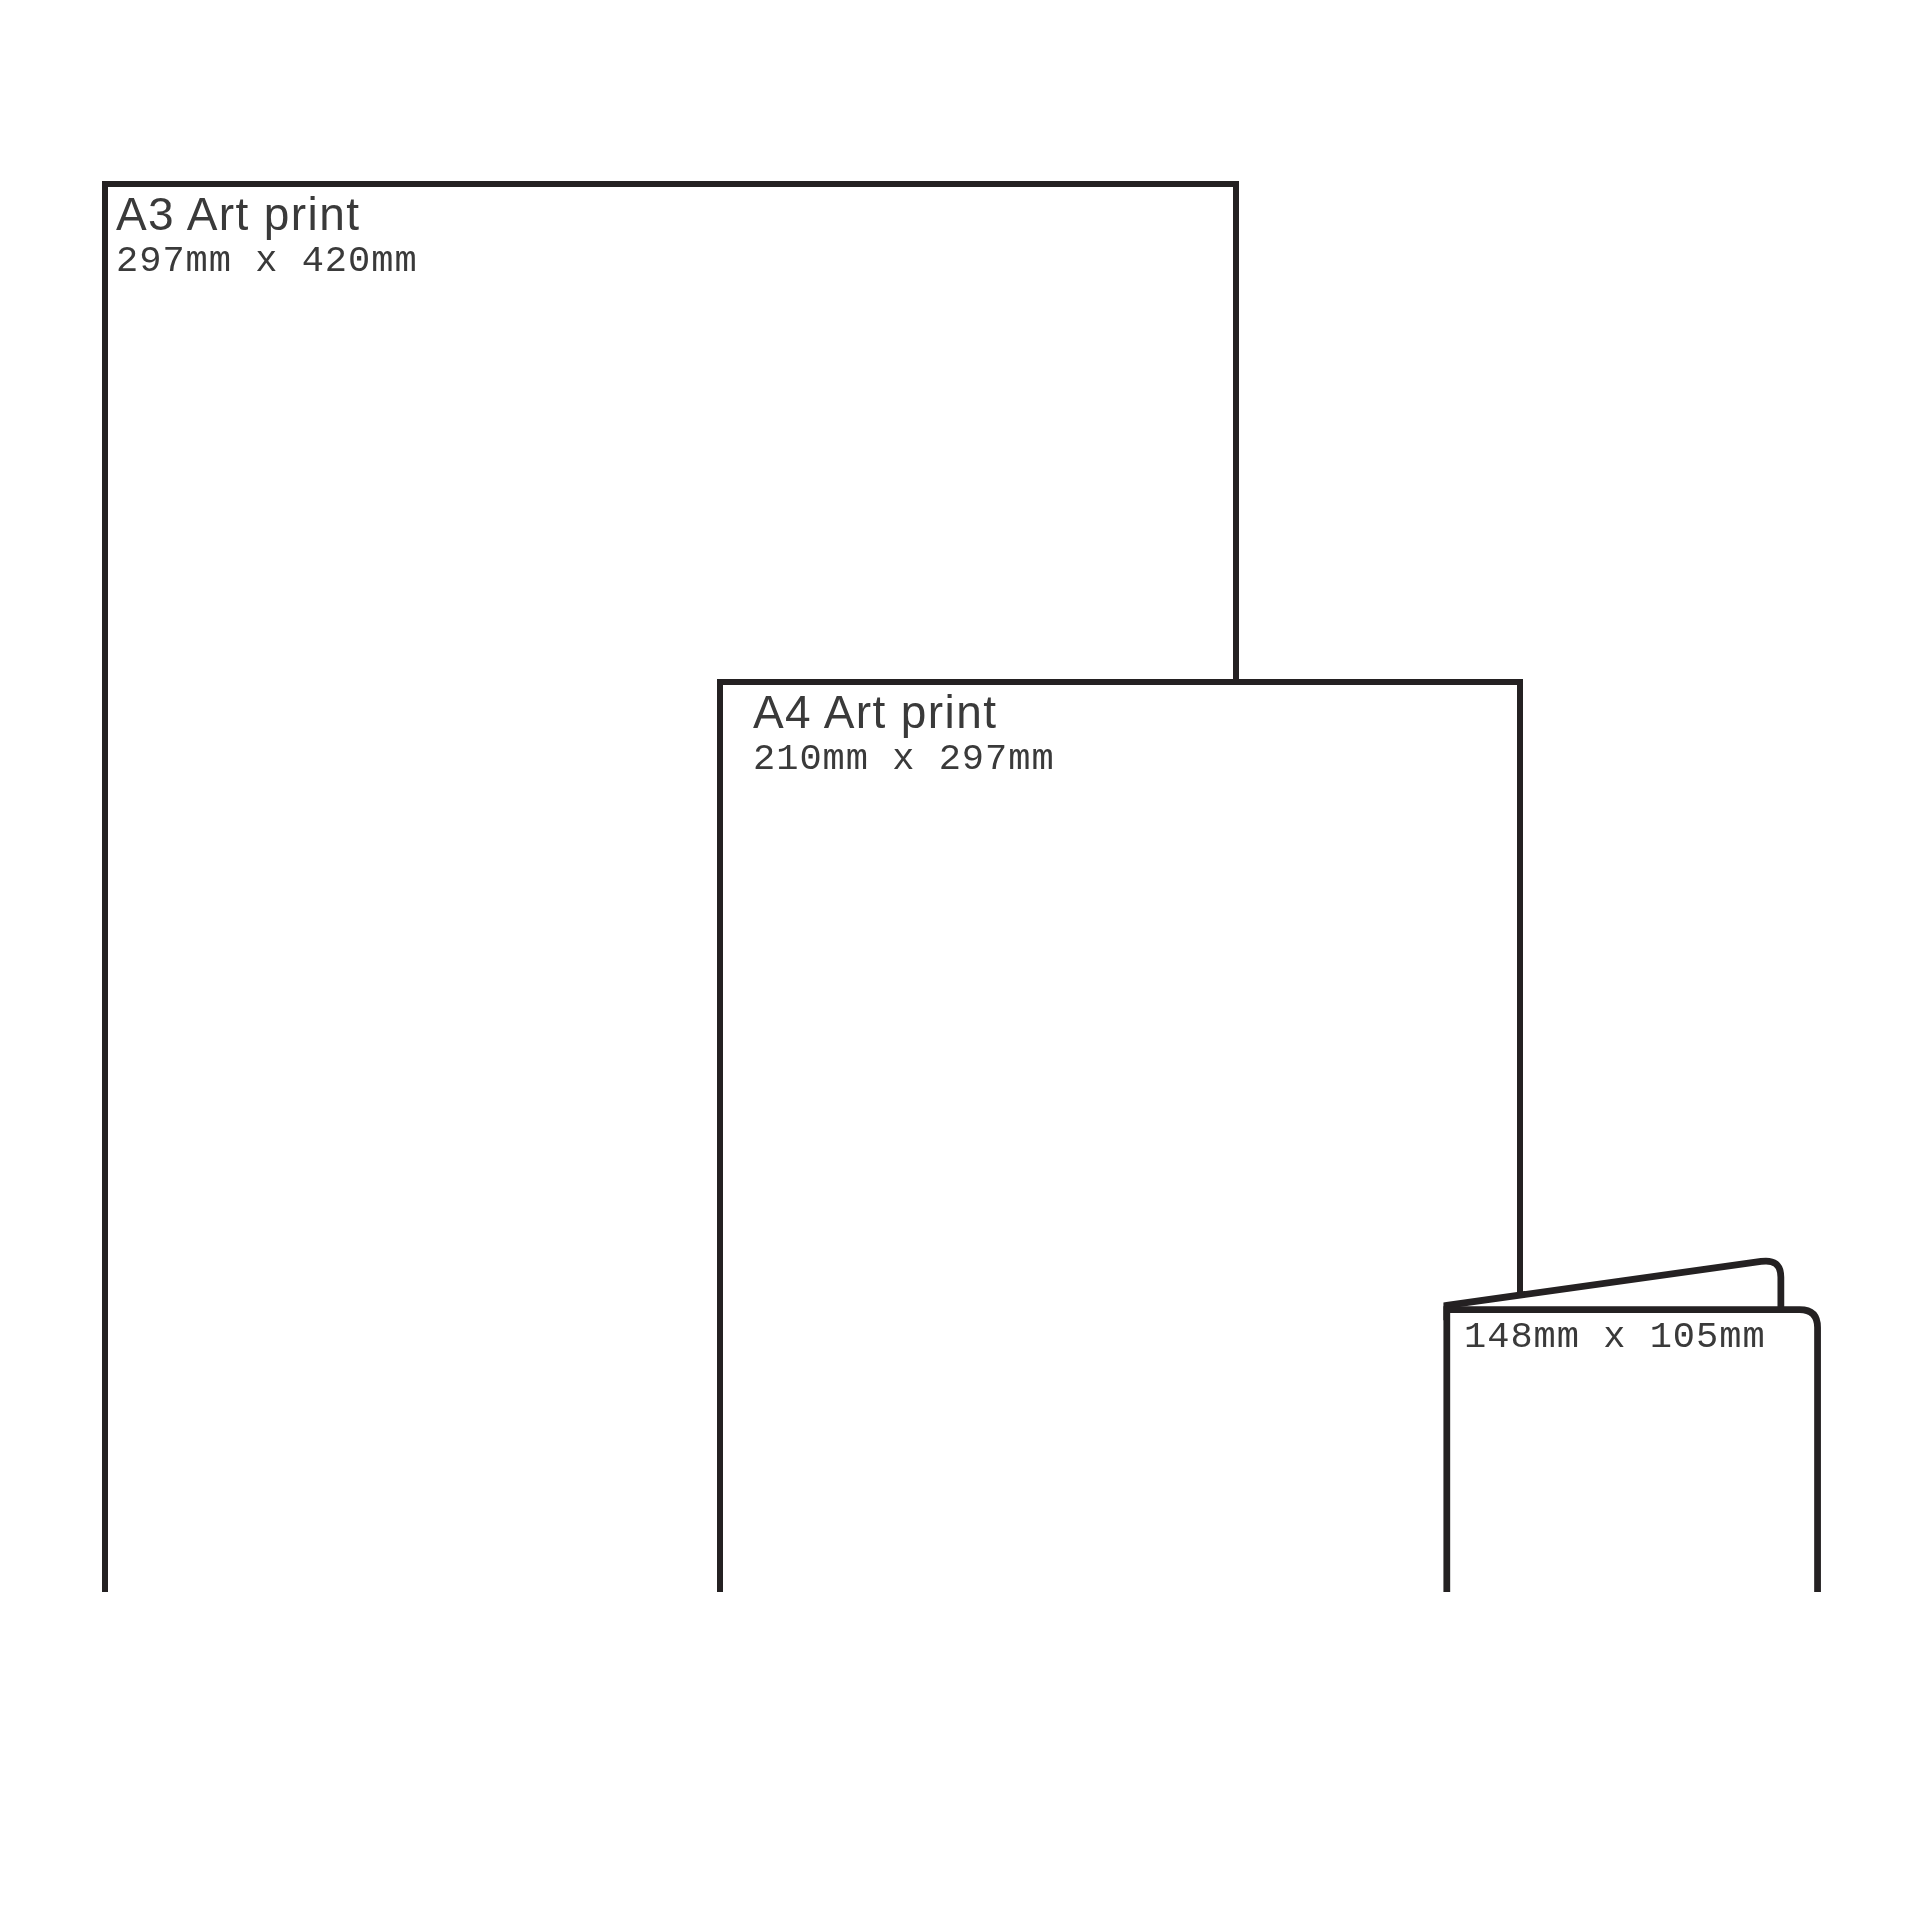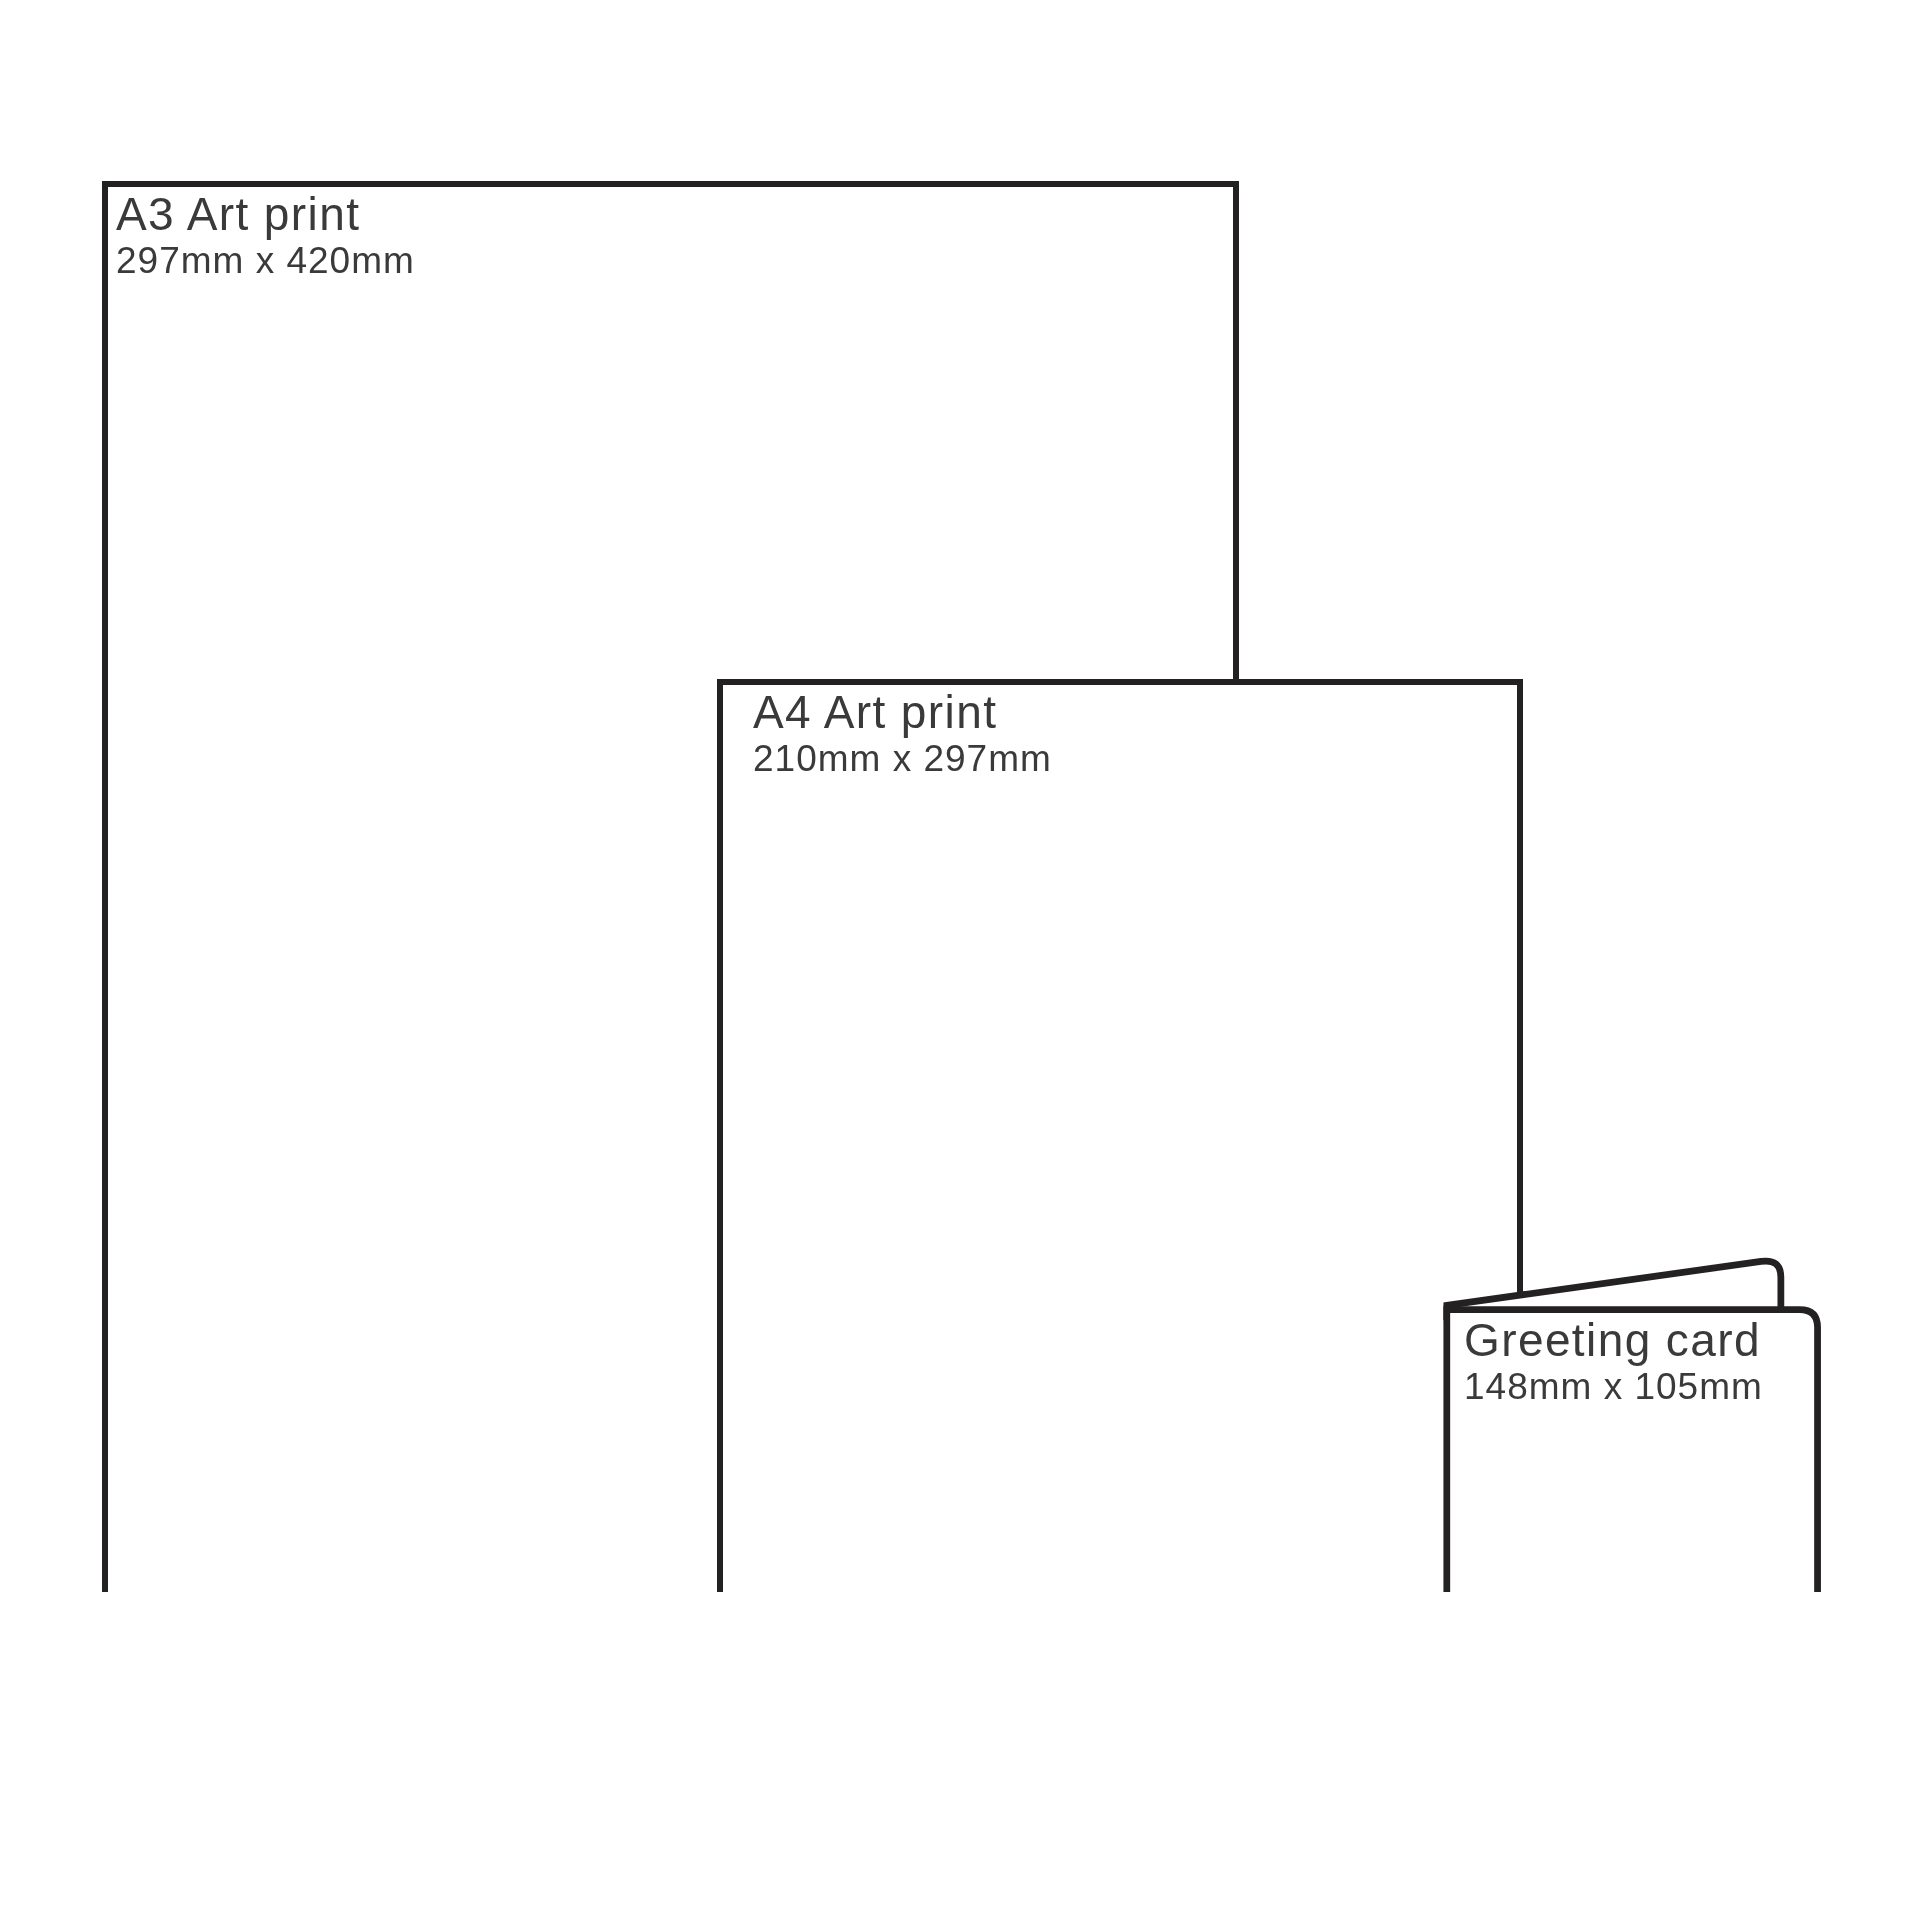--- a/index.html
+++ b/index.html
@@ -52,20 +52,21 @@
   }
   .label .title {
     font-size: 46px;
     line-height: 50px;
     letter-spacing: 1.4px;
   }
   .label .dims {
     font-size: 37px;
     line-height: 44px;
     letter-spacing: 1px;
+    font-family: Liberation Mono, monospace;
   }
   .label-a3   { left: 116px;  top: 189px;  }
   .label-a4   { left: 712px;  top: 687px; margin-left: 41px;  }
   .label-card { left: 1464px; top: 1315px; }
 </style>
 </head>
 <body>
 
 <div class="canvas">
 
@@ -84,18 +85,17 @@
     <div class="title">A3 Art print</div>
     <div class="dims">297mm x 420mm</div>
   </div>
 
   <div class="label label-a4">
     <div class="title">A4 Art print</div>
     <div class="dims">210mm x 297mm</div>
   </div>
 
   <div class="label label-card">
-    <div class="title">Greeting card</div>
     <div class="dims">148mm x 105mm</div>
   </div>
 
 </div>
 
 
 </body></html>

